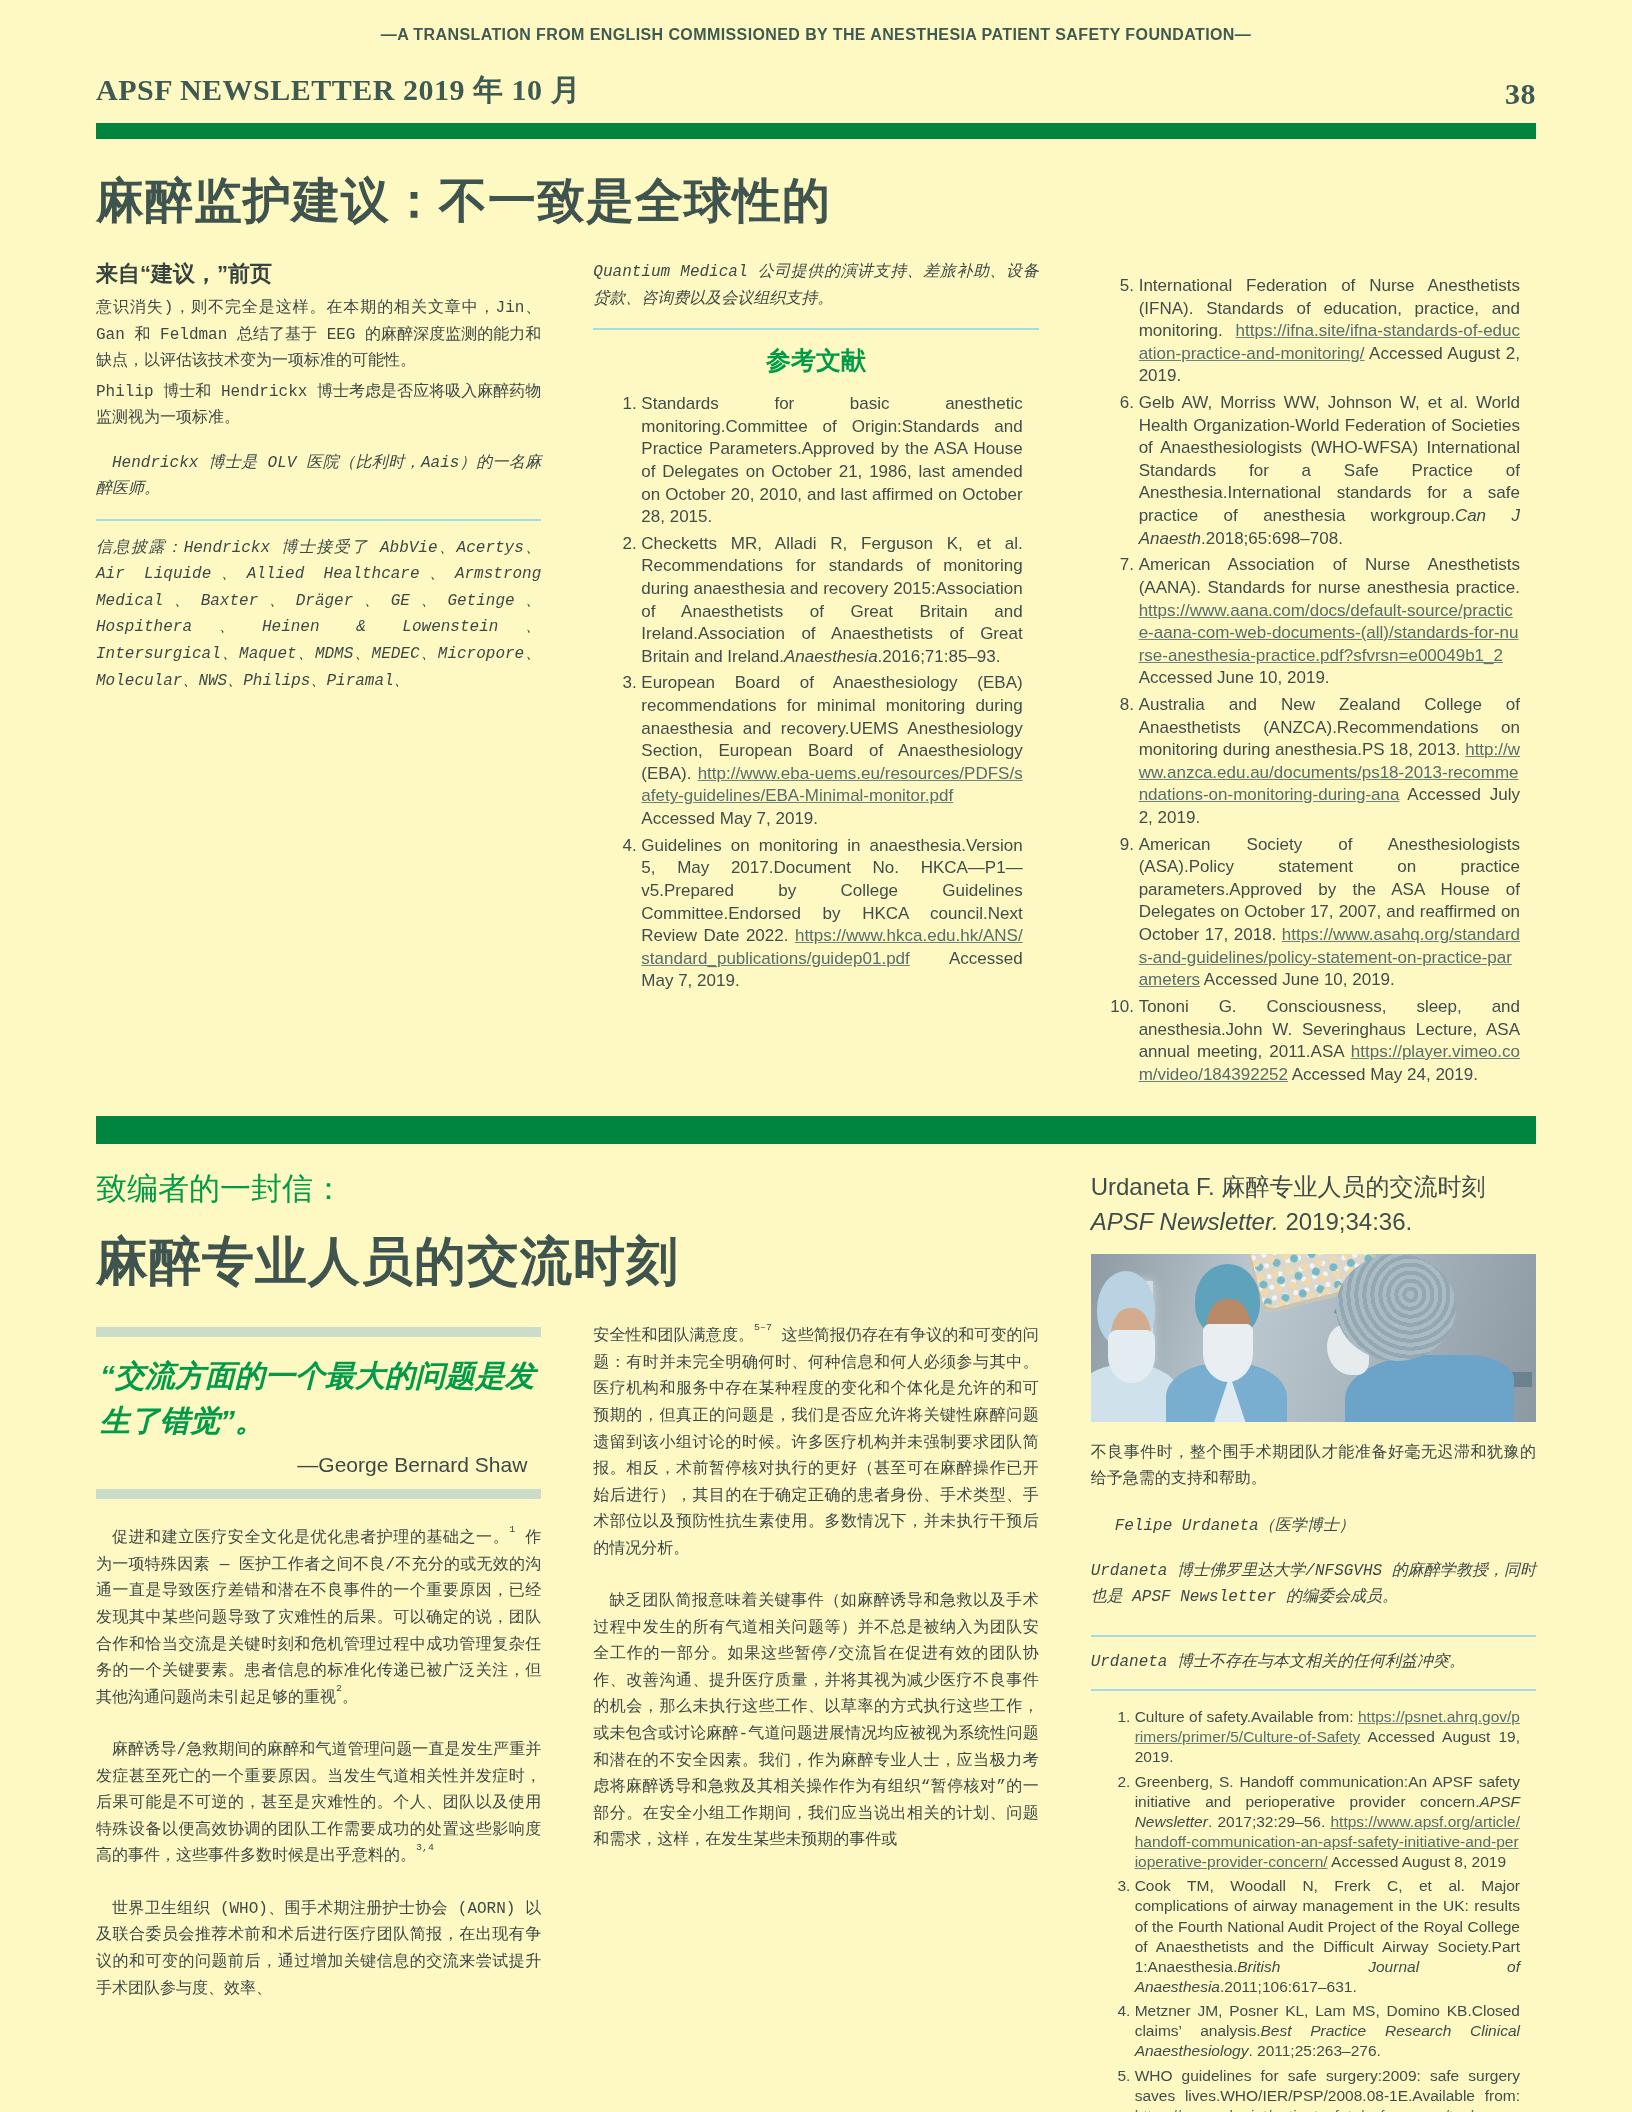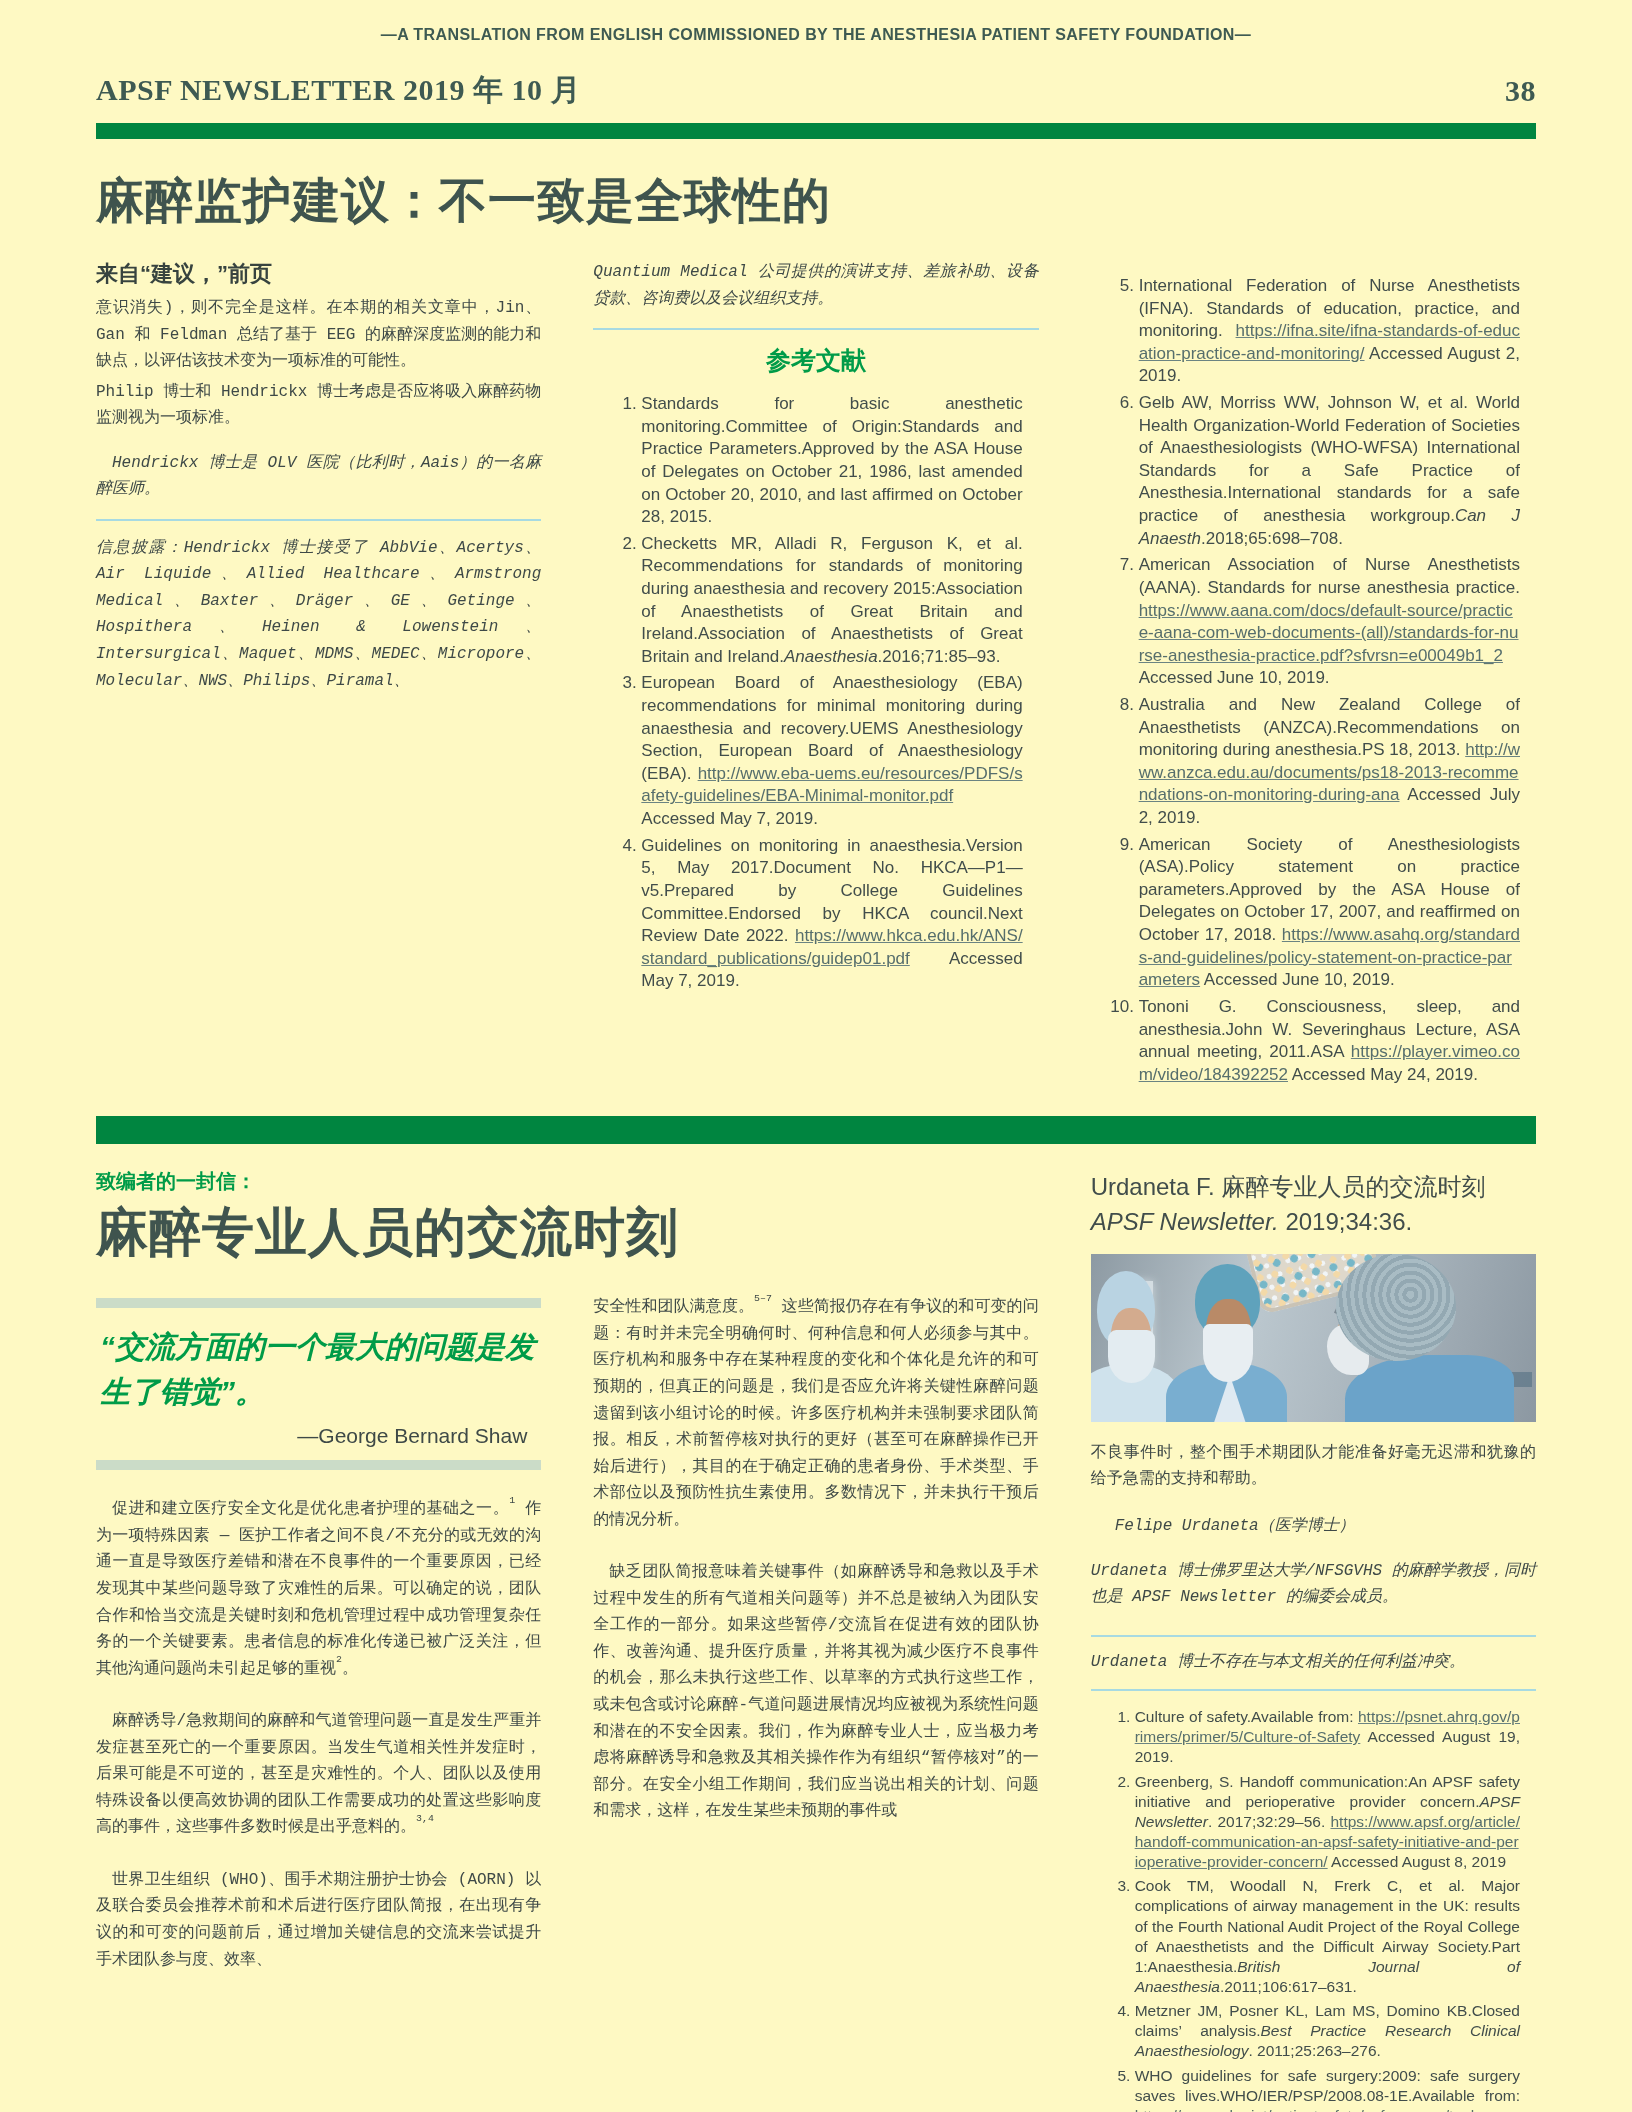--- a/index.html
+++ b/index.html
@@ -8,21 +8,21 @@
     position:relative;overflow:hidden;box-sizing:border-box;
     padding:26px 96px 0 96px;
     font-family:"Liberation Sans","DejaVu Sans",sans-serif;
     color:#3E4947;
   }
   
   .banner{
     text-align:center;font-size:16px;font-weight:600;letter-spacing:.4px;
     color:#3E5A52;margin-bottom:26px;
   }
-  .masthead-row{display:flex;justify-content:space-between;align-items:center;}
+  .masthead-row{display:flex;justify-content:space-between;align-items:flex-end;}
   .masthead,.page-number{
     font-family:"Liberation Serif","DejaVu Serif",serif;
     font-weight:bold;font-size:30px;color:#3E5A52;letter-spacing:.5px;
   }
   .green-bar{height:16px;background:#008540;margin-top:12px;}
   
   .a1-title{
     text-align:left;font-size:48px;font-weight:800;color:#3F544E;
     letter-spacing:1px;margin:30px 0 26px 0;
   }
@@ -46,21 +46,21 @@
   sup{font-size:62%;line-height:0;position:relative;top:-.45em;}
   
   .section-divider{height:28px;background:#008540;margin:14px -0px 0 0;}
   
   .letter-grid{display:grid;grid-template-columns:1fr 1fr 1fr;column-gap:52px;
     grid-template-rows:auto 1fr;margin-top:20px;}
   .letter-head{grid-column:1/3;grid-row:1;}
   .letter-col1{grid-column:1;grid-row:2;}
   .letter-col2{grid-column:2;grid-row:2;}
   .letter-col3{grid-column:3;grid-row:1/3;}
-  .kicker{font-size:20px;font-weight:bold;color:#009B48;margin:4px 0 3px 0;}
+  .kicker{font-size:31px;font-weight:normal;color:#009B48;margin:4px 0 17px 0;}
   .letter-title{font-size:52px;font-weight:800;color:#3F544E;margin:0 0 26px 0;letter-spacing:1px;}
   .quote-block{
     border-top:10px solid #CBDCC8;border-bottom:10px solid #CBDCC8;
     padding:16px 4px 12px 4px;margin:4px 0 26px 0;
   }
   .quote-text{
     font-size:30px;font-weight:bold;font-style:italic;color:#009B48;
     line-height:1.5;margin:0 0 10px 0;
   }
   .quote-attr{text-align:right;font-size:21px;color:#3E4947;margin:0 10px 0 0;}

